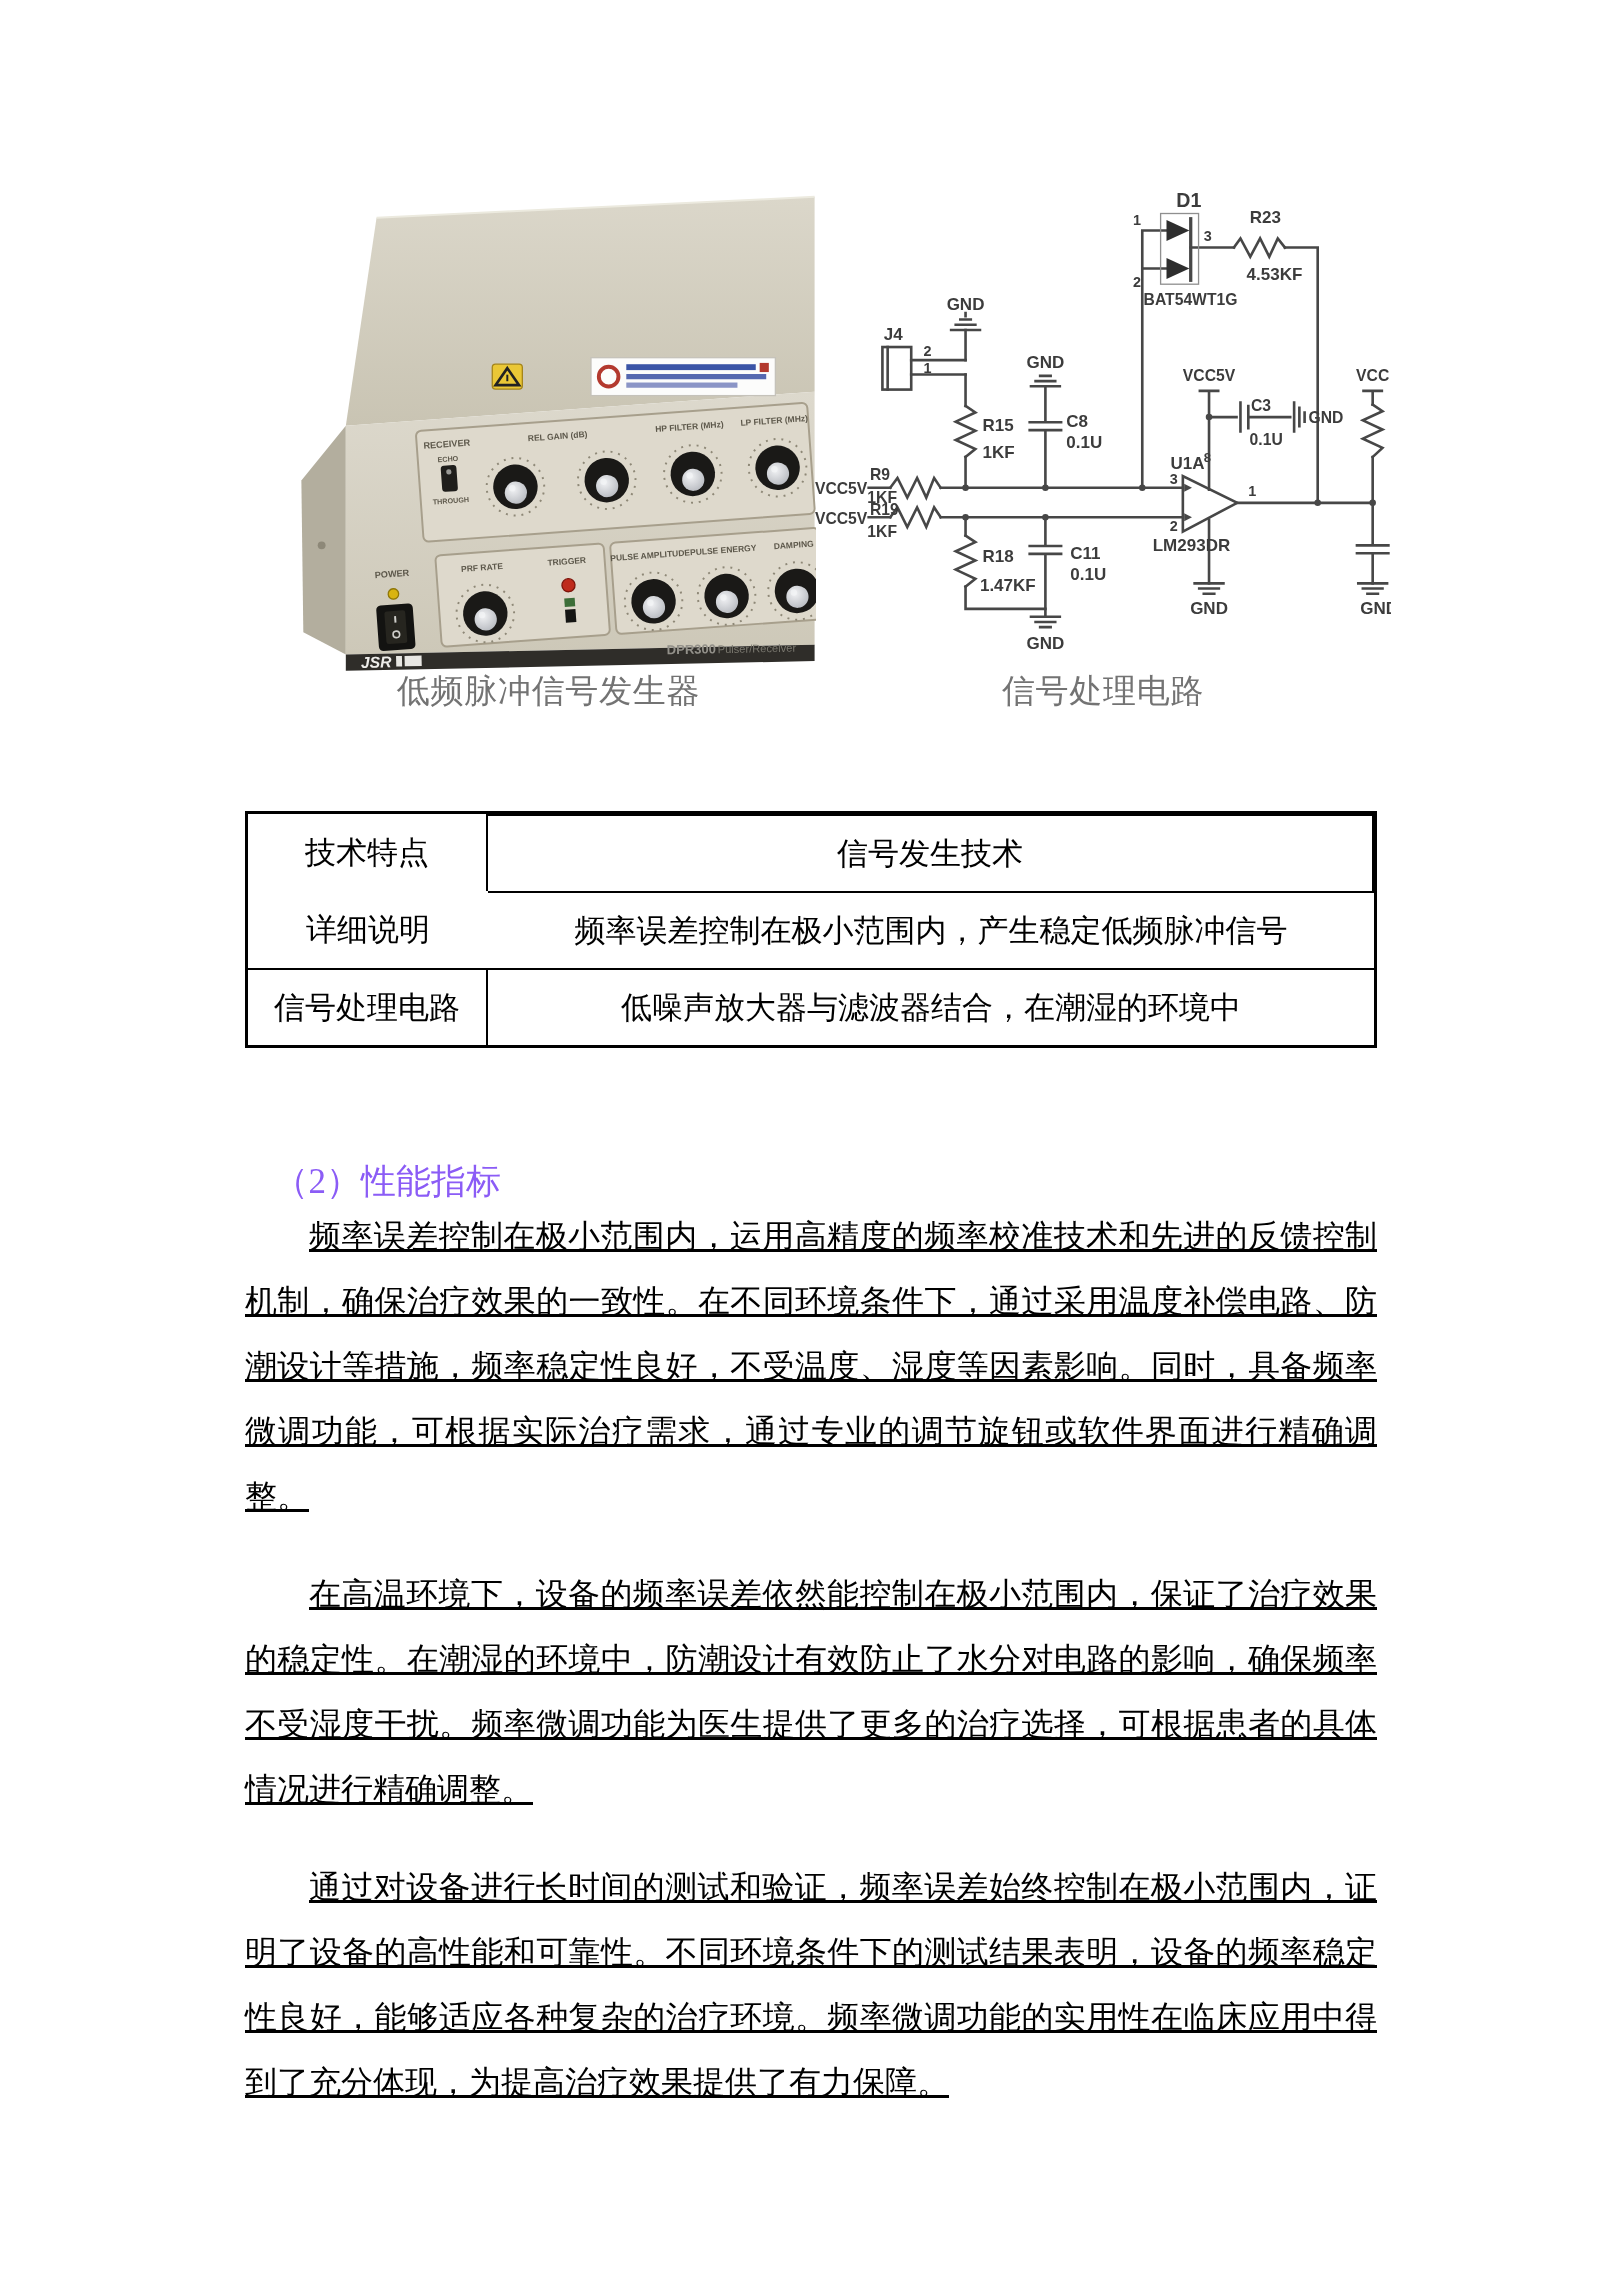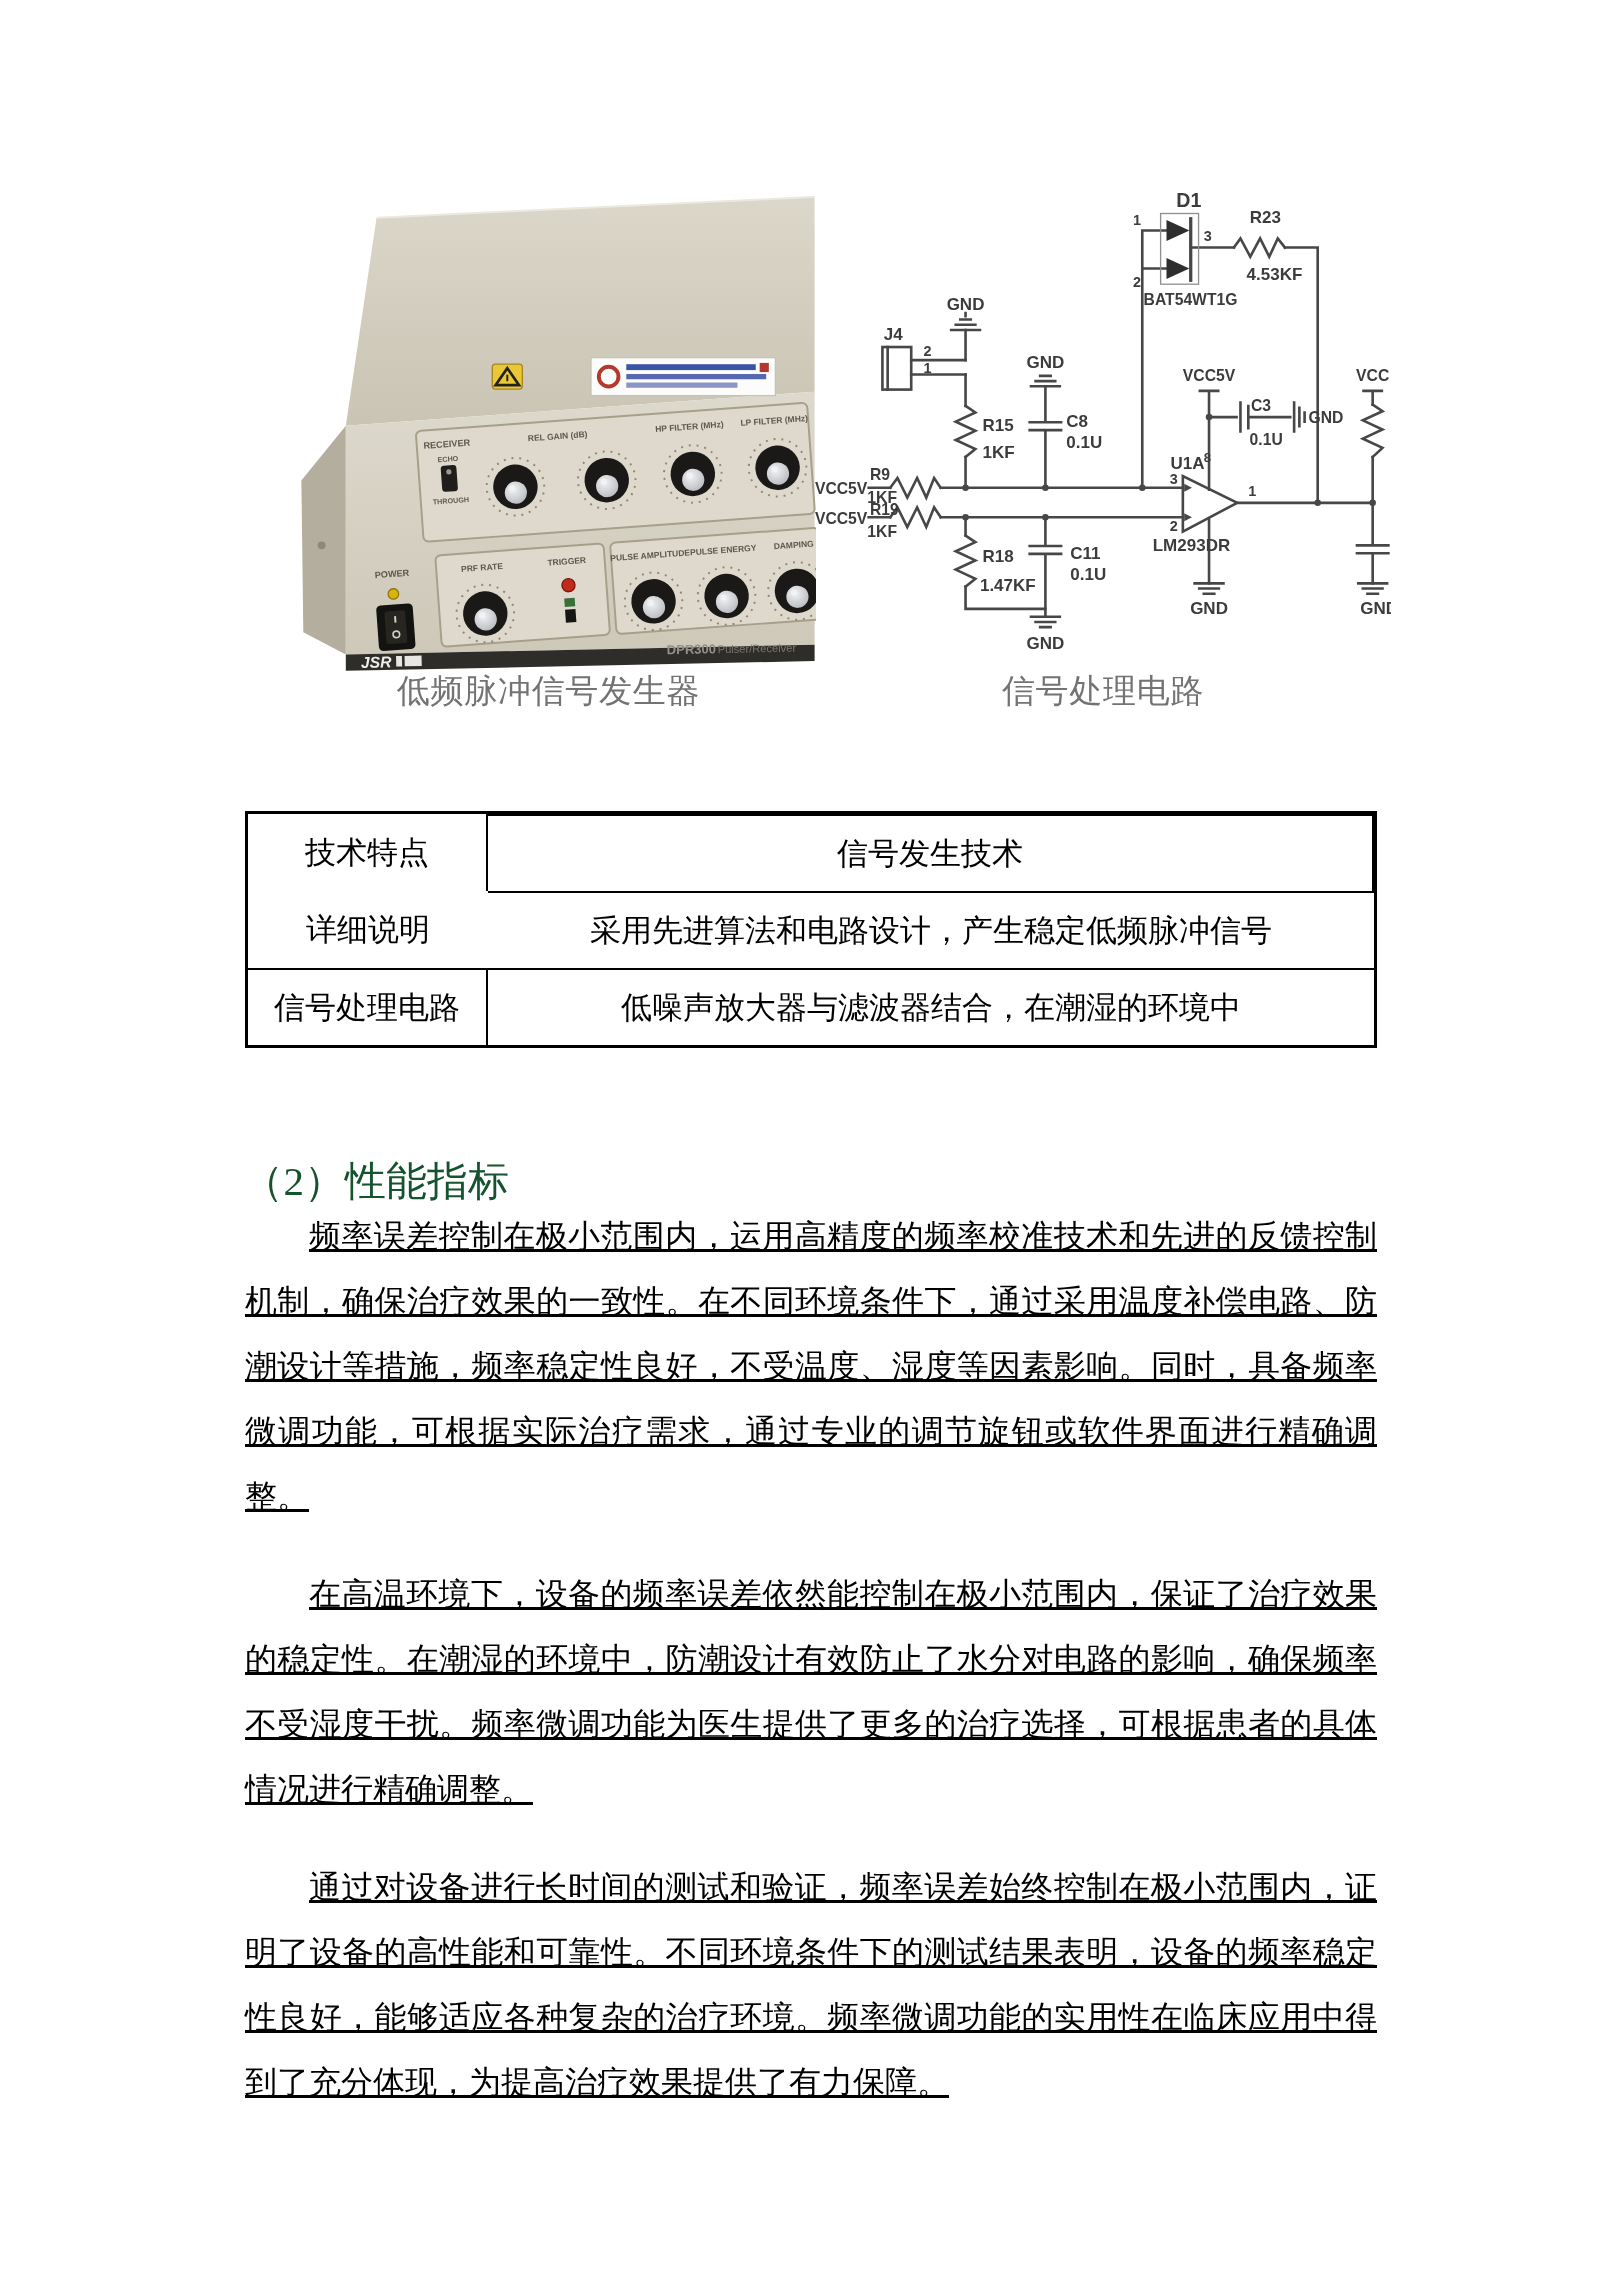--- a/index.html
+++ b/index.html
@@ -22,22 +22,22 @@
     border:3.9px solid #000; display:grid; grid-template-columns:240px 1fr;
     grid-auto-rows:77px; background:#fff;
   }
   .tcell {
     display:flex; align-items:center; justify-content:center;
     font-size:31px; text-align:center; border-top:2.6px solid #000; padding:0 0;
   }
   .tcell.c0 { border-right:2.6px solid #000; }
   .tcell.r0 { border-top:none; }
   .sec-heading {
-    position:absolute; left:228px; top:1162px; width:1132px;
-    font-size:41px; line-height:39px; text-indent:14.4px; color:#14532d;
+    position:absolute; left:259px; top:1162px; width:1132px;
+    font-size:35px; line-height:39px; text-indent:14.4px; color:#8b5cf6;
   }
   .bodytext { position:absolute; left:245px; top:1204px; width:1132px;text-decoration:underline; }
   .bodytext p {
     font-size:32px; line-height:65px; text-align:justify; text-justify:inter-ideograph;
     text-indent:64px; margin:0 0 33px 0; color:#000;
   }
   .sch-label { font-family:"Liberation Sans","DejaVu Sans",sans-serif; font-weight:700; fill:#3c3c3c; }
   .panel-label { font-family:"Liberation Sans","DejaVu Sans",sans-serif; font-weight:700; fill:#5d584b; }
 </style>
 </head>
@@ -249,21 +249,21 @@
     <text class="sch-label" x="833" y="660" font-size="26">GND</text>
   </svg>
 
   <div class="cap cap-left">低频脉冲信号发生器</div>
   <div class="cap cap-right">信号处理电路</div>
 
   <div class="spec-table">
     <div class="tcell c0 r0">技术特点</div>
     <div class="tcell c0">信号发生技术</div>
     <div class="tcell r0">详细说明</div>
-    <div class="tcell">采用先进算法和电路设计，产生稳定低频脉冲信号</div>
+    <div class="tcell">频率误差控制在极小范围内，产生稳定低频脉冲信号</div>
     <div class="tcell c0">信号处理电路</div>
     <div class="tcell">低噪声放大器与滤波器结合，在潮湿的环境中</div>
   </div>
 
   <div class="sec-heading">（2）性能指标</div>
   <div class="bodytext">
     <p>频率误差控制在极小范围内，运用高精度的频率校准技术和先进的反馈控制机制，确保治疗效果的一致性。在不同环境条件下，通过采用温度补偿电路、防潮设计等措施，频率稳定性良好，不受温度、湿度等因素影响。同时，具备频率微调功能，可根据实际治疗需求，通过专业的调节旋钮或软件界面进行精确调整。</p>
     <p>在高温环境下，设备的频率误差依然能控制在极小范围内，保证了治疗效果的稳定性。在潮湿的环境中，防潮设计有效防止了水分对电路的影响，确保频率不受湿度干扰。频率微调功能为医生提供了更多的治疗选择，可根据患者的具体情况进行精确调整。</p>
     <p>通过对设备进行长时间的测试和验证，频率误差始终控制在极小范围内，证明了设备的高性能和可靠性。不同环境条件下的测试结果表明，设备的频率稳定性良好，能够适应各种复杂的治疗环境。频率微调功能的实用性在临床应用中得到了充分体现，为提高治疗效果提供了有力保障。</p>
   </div>

